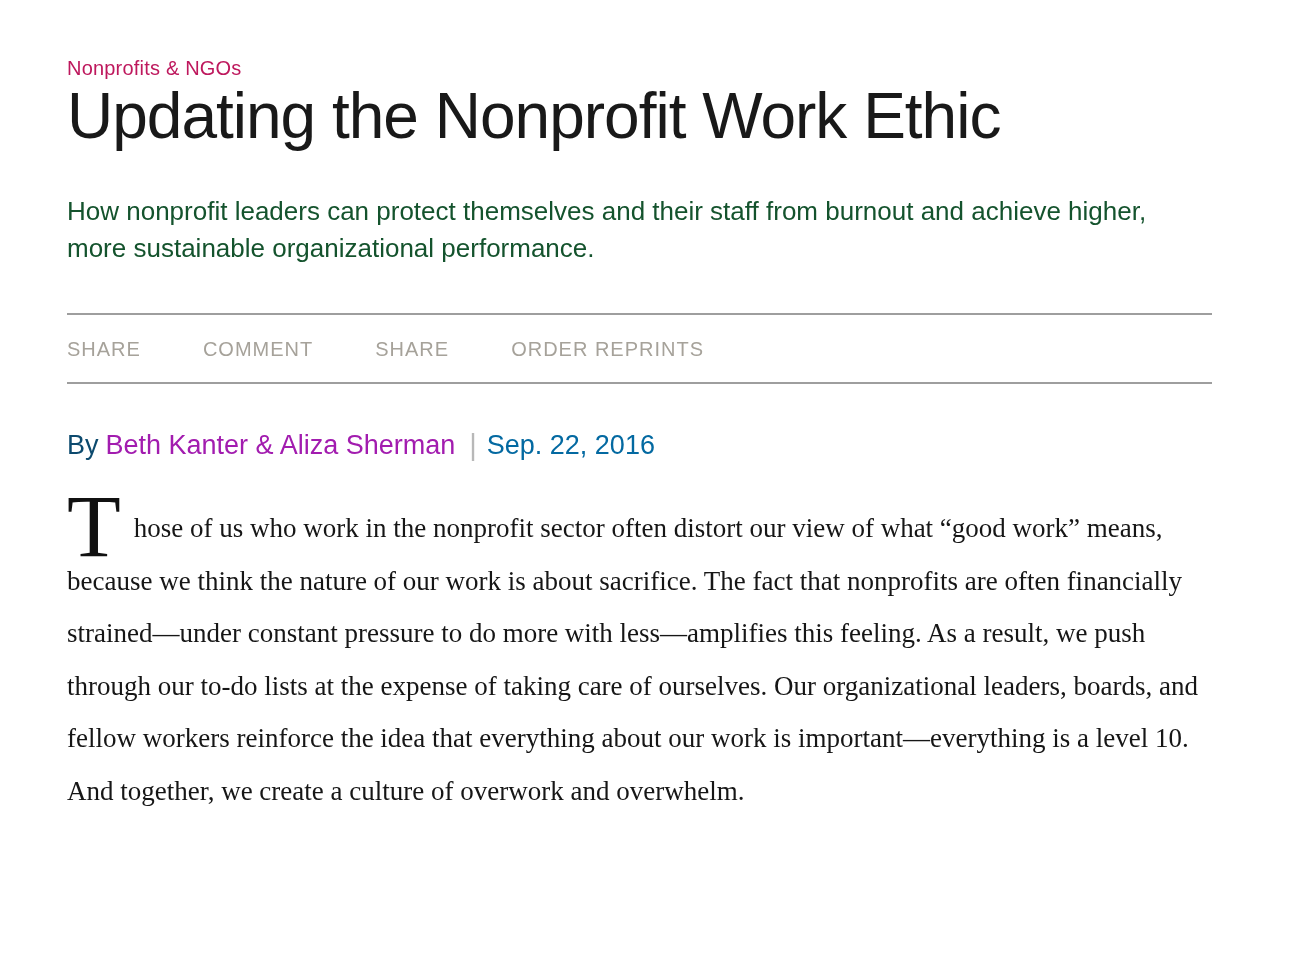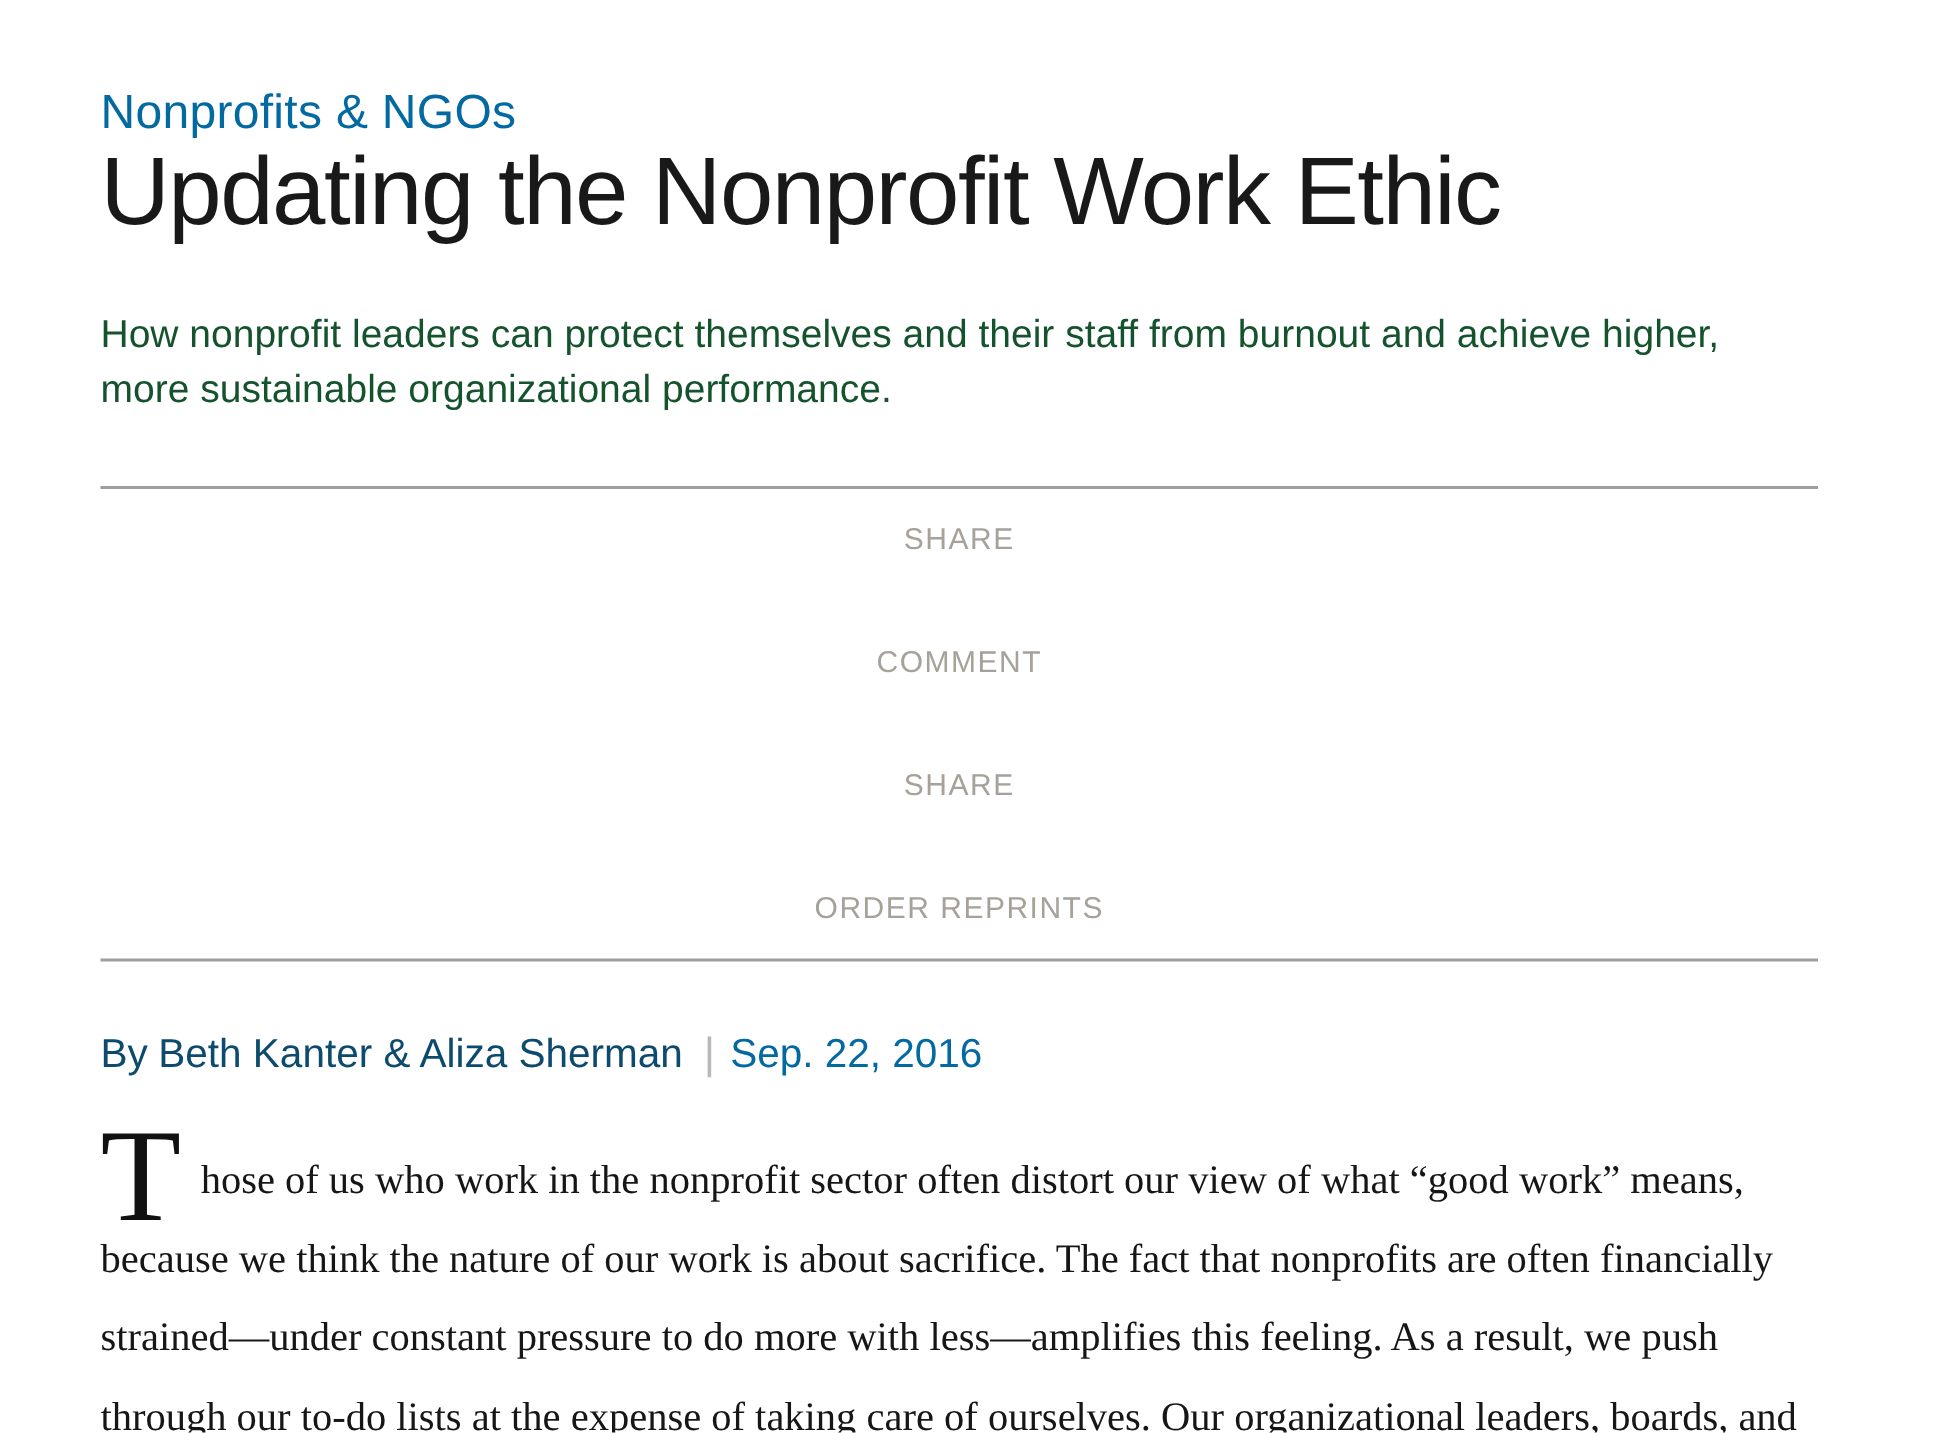--- a/index.html
+++ b/index.html
@@ -10,23 +10,23 @@
     font-family: "Liberation Sans", sans-serif;
     color: #191919;
     overflow: hidden;
   }
   .page {
     padding: 58px 88px 0 67px;
     width: 1300px;
   }
   .category {
     display: inline-block;
-    font-size: 32px;
+    font-size: 20px;
     line-height: 1;
-    color: #0369a1;
+    color: #be185d;
     text-decoration: none;
     cursor: pointer;
     letter-spacing: 0.2px;
   }
   .title {
     font-size: 64px;
     line-height: 74px;
     font-weight: 400;
     letter-spacing: -1px;
     color: #191919;
@@ -41,38 +41,37 @@
   }
   .toolbar {
     margin-top: 46px;
     width: 1145px;
     border-top: 2px solid #9e9e9e;
     border-bottom: 2px solid #9e9e9e;
     padding: 24px 0 23px 0;
     display: flex;
     gap: 62px;
     align-items: center;
-    flex-direction: column;
   }
   .toolbar a {
     font-size: 20px;
     letter-spacing: 1px;
     color: #a6a29a;
     text-decoration: none;
     cursor: pointer;
     line-height: 1;
   }
   .byline {
     margin-top: 44px;
     font-size: 27px;
     line-height: 34px;
   }
   .byline .by { color: #0c4a6e; }
   .byline .authors {
-    color: #0c4a6e;
+    color: #a21caf;
     text-decoration: none;
     cursor: pointer;
     margin-left: 7px;
   }
   .byline .sep {
     color: #b8b8b8;
     margin: 0 10px 0 14px;
     font-weight: 300;
     font-size: 29px;
     vertical-align: -1px;

